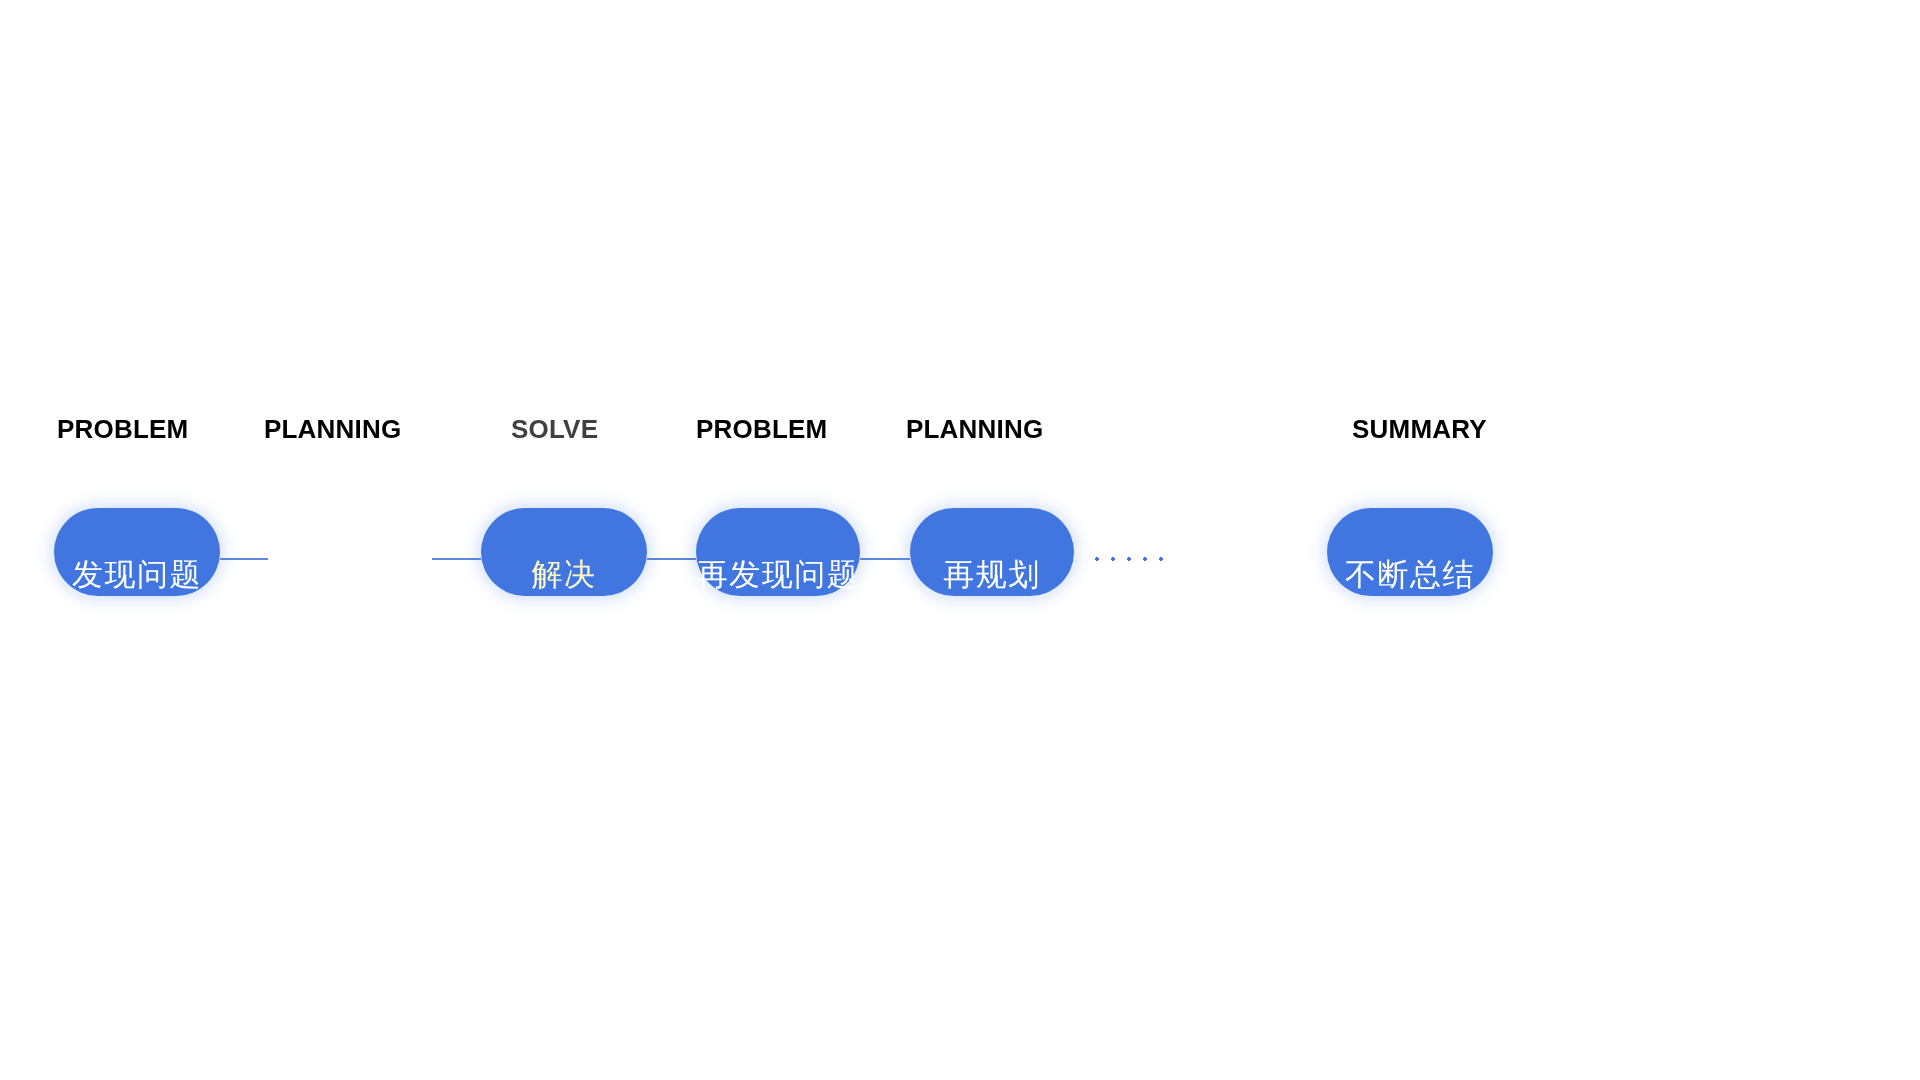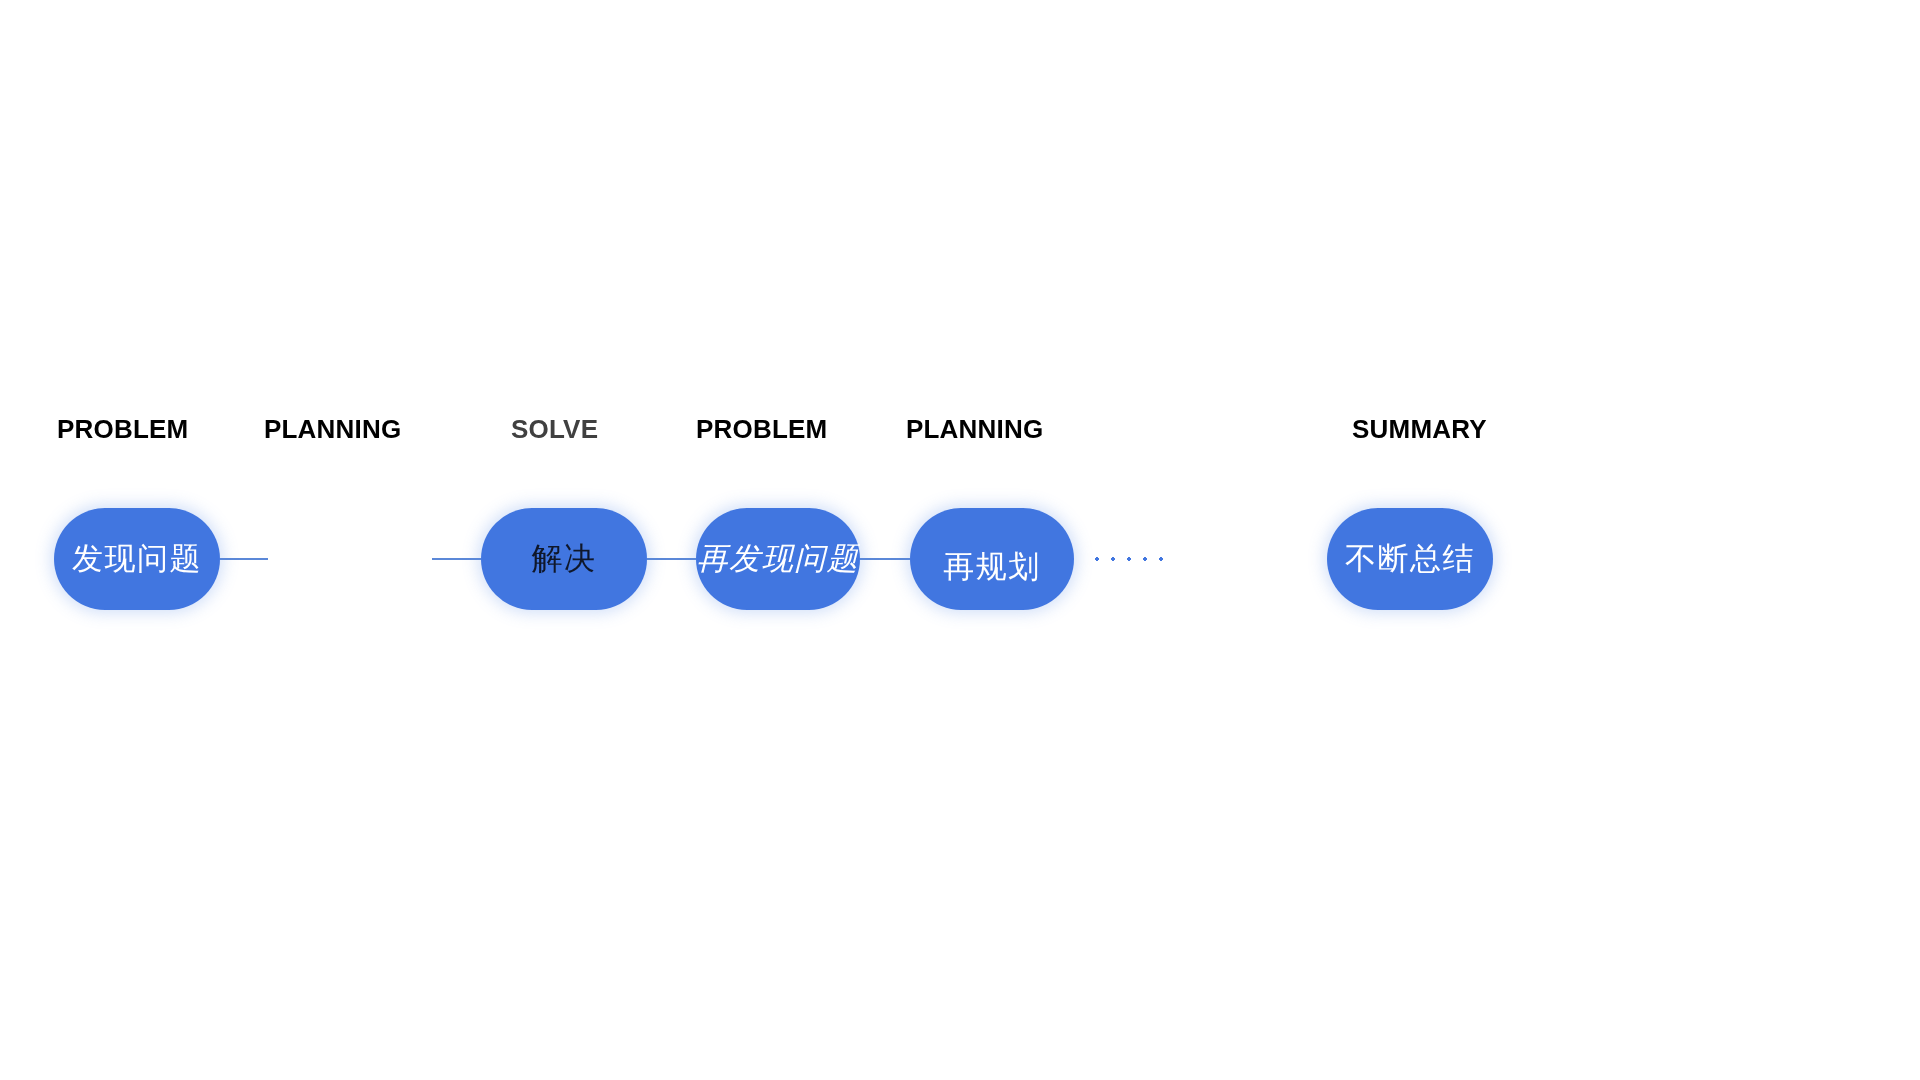--- a/index.html
+++ b/index.html
@@ -48,26 +48,26 @@
   .pill-row {
     position: absolute;
     left: 0;
     top: 508px;
     width: 1920px;
     height: 104px;
   }
   .pill {
     position: absolute;
     top: 0;
-    height: 102px;
+    height: 88px;
     border-radius: 51px;
     background: #4176e0;
     box-shadow: 0 0 16px 3px rgba(90, 140, 230, 0.28);
     display: flex;
-    align-items: center;
+    align-items: flex-end;
     justify-content: center;
     box-sizing: border-box;
   }
   .pill-label {
     color: #ffffff;
     font-size: 31px;
     font-weight: 400;
     letter-spacing: 1.5px;
     white-space: nowrap;
     font-family: "DejaVu Sans", "Liberation Sans", sans-serif;
@@ -109,24 +109,24 @@
     <div class="connector" style="left: 220px; width: 48px; background: rgb(91, 136, 216);"></div>
     <div class="connector" style="left: 432px; width: 49px; background: rgb(91, 136, 216);"></div>
     <div class="connector" style="left: 647px; width: 49px; background: rgb(91, 136, 216);"></div>
     <div class="connector" style="left: 860px; width: 50px; background: rgb(91, 136, 216);"></div>
     <div class="connector-dotted" style="left: 1089px; width: 85px;"></div>
 
     <div class="pill" style="left: 54px; width: 166px; background: rgb(65, 118, 224);">
       <span class="pill-label" style="color: rgb(255, 255, 255);">发现问题</span>
     </div>
     <div class="pill" style="left: 481px; width: 166px; background: rgb(65, 118, 224);">
-      <span class="pill-label" style="color: #0f172a;">解决</span>
+      <span class="pill-label" style="color: #fef9c3;">解决</span>
     </div>
     <div class="pill" style="left: 696px; width: 164px; background: rgb(65, 118, 224);">
-      <span class="pill-label" style="color: rgb(255, 255, 255); font-style: italic;">再发现问题</span>
+      <span class="pill-label" style="color: rgb(255, 255, 255);">再发现问题</span>
     </div>
     <div class="pill" style="left: 910px; width: 164px; background: rgb(65, 118, 224);">
       <span class="pill-label" style="color: rgb(255, 255, 255); margin-top: 16px;">再规划</span>
     </div>
     <div class="pill" style="left: 1327px; width: 166px; background: rgb(65, 118, 224);">
       <span class="pill-label" style="color: rgb(255, 255, 255);">不断总结</span>
     </div>
 
   </div>
 

